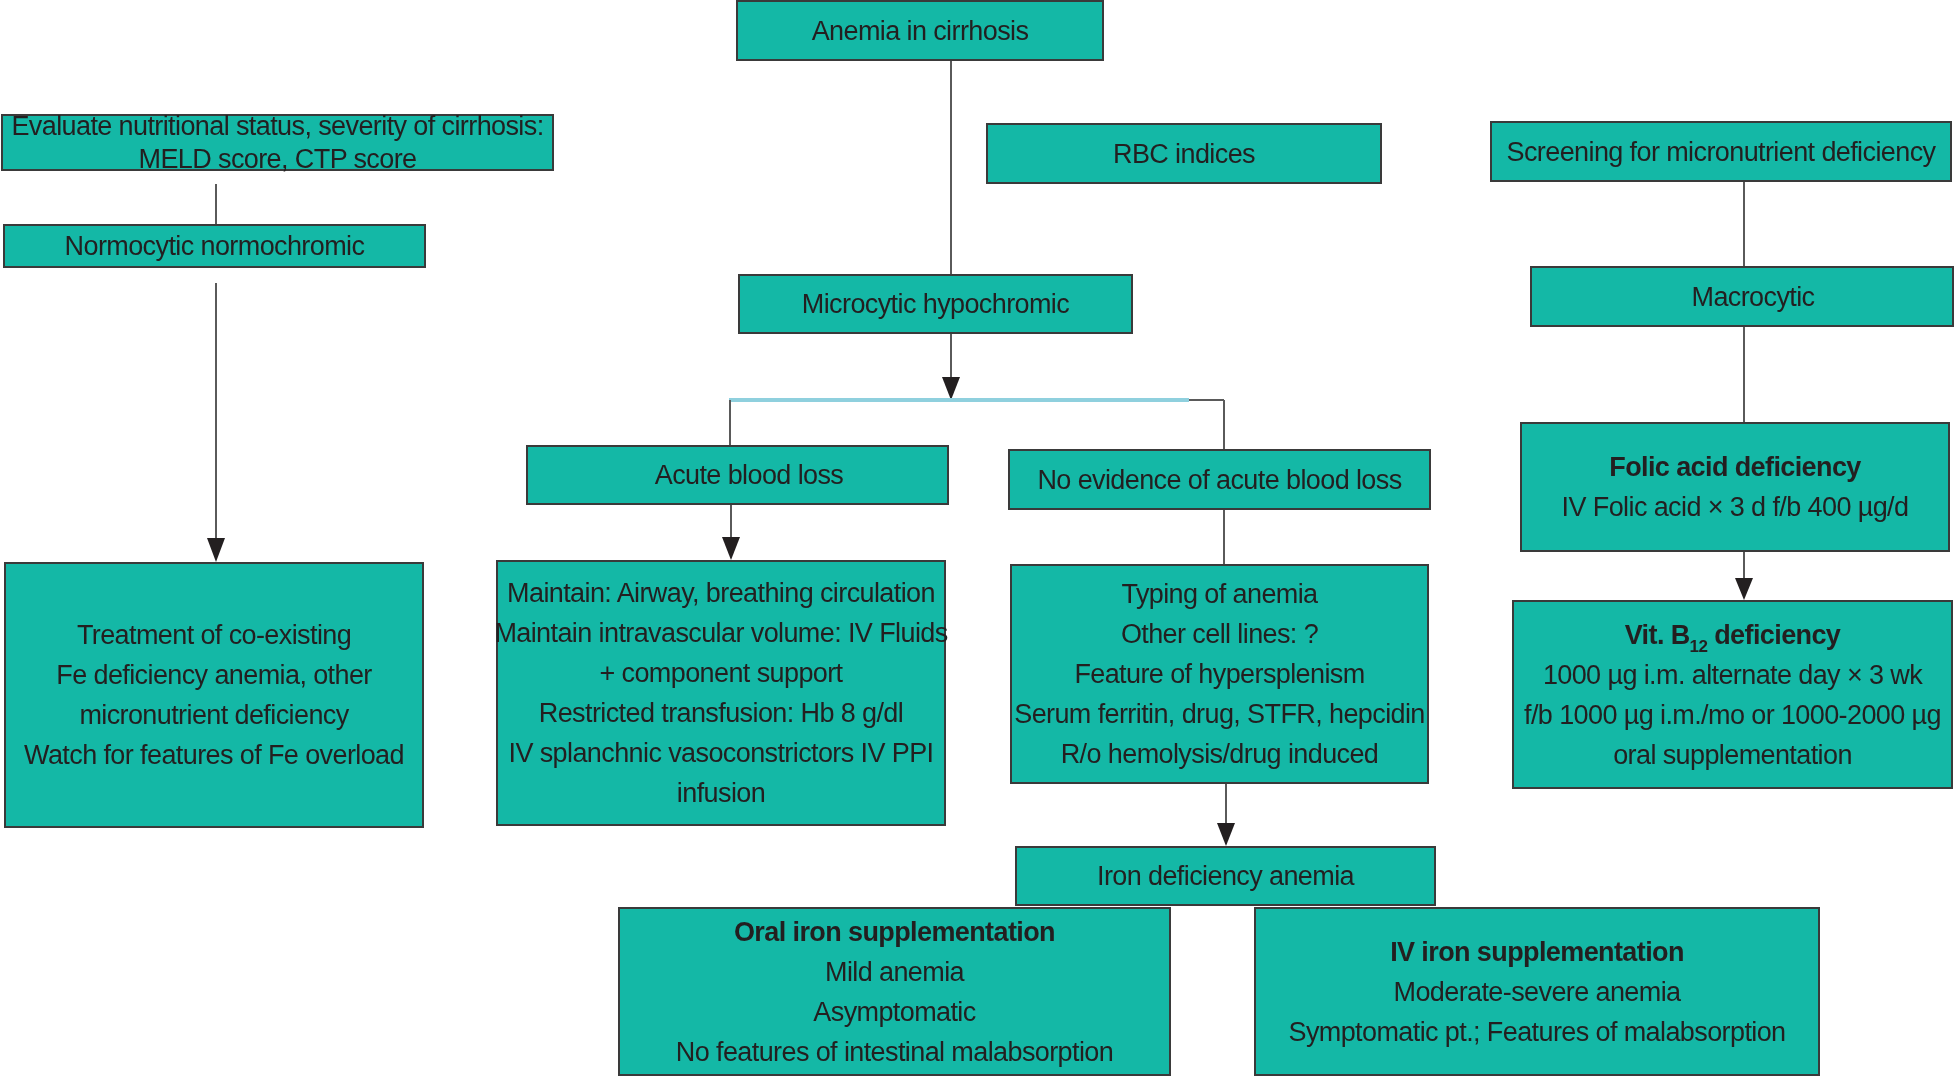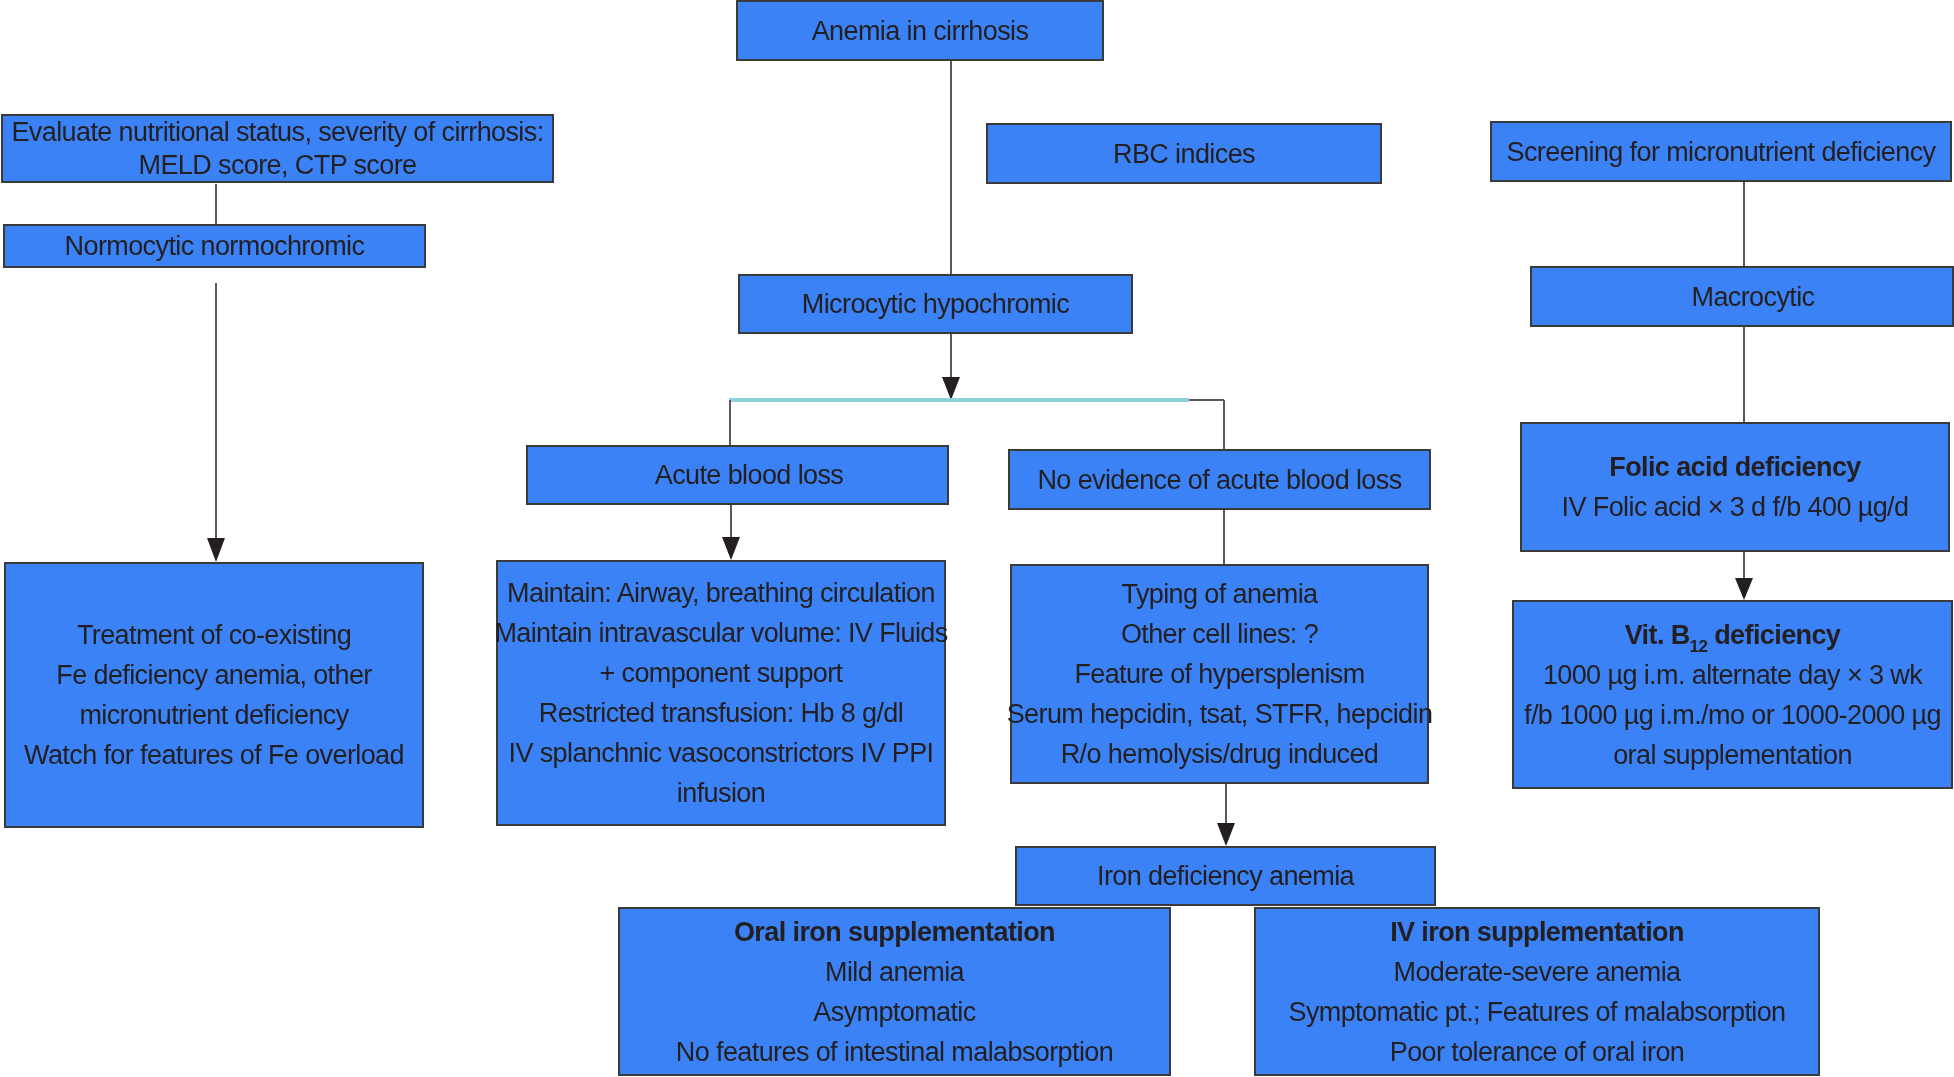--- a/index.html
+++ b/index.html
@@ -1,18 +1,18 @@
 <!DOCTYPE html>
 <html><head>
 <meta charset="utf-8">
 <style>
   html, body { margin: 0; padding: 0; background: #ffffff; }
   body { width: 1954px; height: 1077px; position: relative; overflow: hidden;
          font-family: "Liberation Sans", sans-serif; color: #231f20; }
-  .box { position: absolute; box-sizing: border-box; border: 2px solid #3a3a3a; background: #3b82f6;
+  .box { position: absolute; box-sizing: border-box; border: 2px solid #3a3a3a; background: #14b8a6;
          display: flex; flex-direction: column; align-items: center; justify-content: center;
          text-align: center; font-size: 27px; line-height: 40px; letter-spacing: -0.6px;
          font-stretch: condensed; }
   .box .line { display: block; white-space: nowrap; }
   .box .title { font-weight: bold; }
   .box sub { font-size: 17px; vertical-align: -8px; line-height: 0; }
   svg#connectors { position: absolute; left: 0; top: 0; }
   .conn { stroke: #5a5a5a; stroke-width: 2; fill: none; }
   .branch { stroke: #8fd0de; stroke-width: 4; fill: none; }
   .arrowhead { fill: #231f20; }
@@ -39,21 +39,21 @@
   <line class="conn" x1="1744" y1="181" x2="1744" y2="266"></line>
   <line class="conn" x1="1744" y1="326" x2="1744" y2="422"></line>
   <line class="conn" x1="1744" y1="551" x2="1744" y2="585"></line>
   <polygon class="arrowhead" points="1735,578 1753,578 1744,600"></polygon>
 </svg>
 
 <div class="box" style="left:736px;top:0px;width:368px;height:61px;">
   <span class="line">Anemia in cirrhosis</span>
 </div>
 
-<div class="box" style="left:1px;top:114px;width:553px;height:69px;line-height:33px;">
+<div class="box" style="left:1px;top:114px;width:553px;height:57px;line-height:33px;">
   <span class="line">Evaluate nutritional status, severity of cirrhosis:</span>
   <span class="line">MELD score, CTP score</span>
 </div>
 
 <div class="box" style="left:973px;top:123px;width:396px;height:61px;margin-left:13px;">
   <span class="line">RBC indices</span>
 </div>
 
 <div class="box" style="left:1490px;top:121px;width:462px;height:61px;">
   <span class="line">Screening for micronutrient deficiency</span>
@@ -92,21 +92,21 @@
   <span class="line">+ component support</span>
   <span class="line">Restricted transfusion: Hb 8 g/dl</span>
   <span class="line">IV splanchnic vasoconstrictors IV PPI</span>
   <span class="line">infusion</span>
 </div>
 
 <div class="box" style="left:1010px;top:564px;width:419px;height:220px;">
   <span class="line">Typing of anemia</span>
   <span class="line">Other cell lines: ?</span>
   <span class="line">Feature of hypersplenism</span>
-  <span class="line">Serum hepcidin, tsat, STFR, hepcidin</span>
+  <span class="line">Serum ferritin, drug, STFR, hepcidin</span>
   <span class="line">R/o hemolysis/drug induced</span>
 </div>
 
 <div class="box" style="left:1520px;top:422px;width:430px;height:130px;">
   <span class="line title">Folic acid deficiency</span>
   <span class="line">IV Folic acid × 3 d f/b 400 µg/d</span>
 </div>
 
 <div class="box" style="left:1512px;top:600px;width:441px;height:189px;">
   <span class="line title"><span>Vit. B</span><sub>12</sub><span> deficiency</span></span>
@@ -123,14 +123,13 @@
   <span class="line title">Oral iron supplementation</span>
   <span class="line">Mild anemia</span>
   <span class="line">Asymptomatic</span>
   <span class="line">No features of intestinal malabsorption</span>
 </div>
 
 <div class="box" style="left:1254px;top:907px;width:566px;height:169px;">
   <span class="line title">IV iron supplementation</span>
   <span class="line">Moderate-severe anemia</span>
   <span class="line">Symptomatic pt.; Features of malabsorption</span>
-  <span class="line">Poor tolerance of oral iron</span>
 </div>
 
 </body></html>

